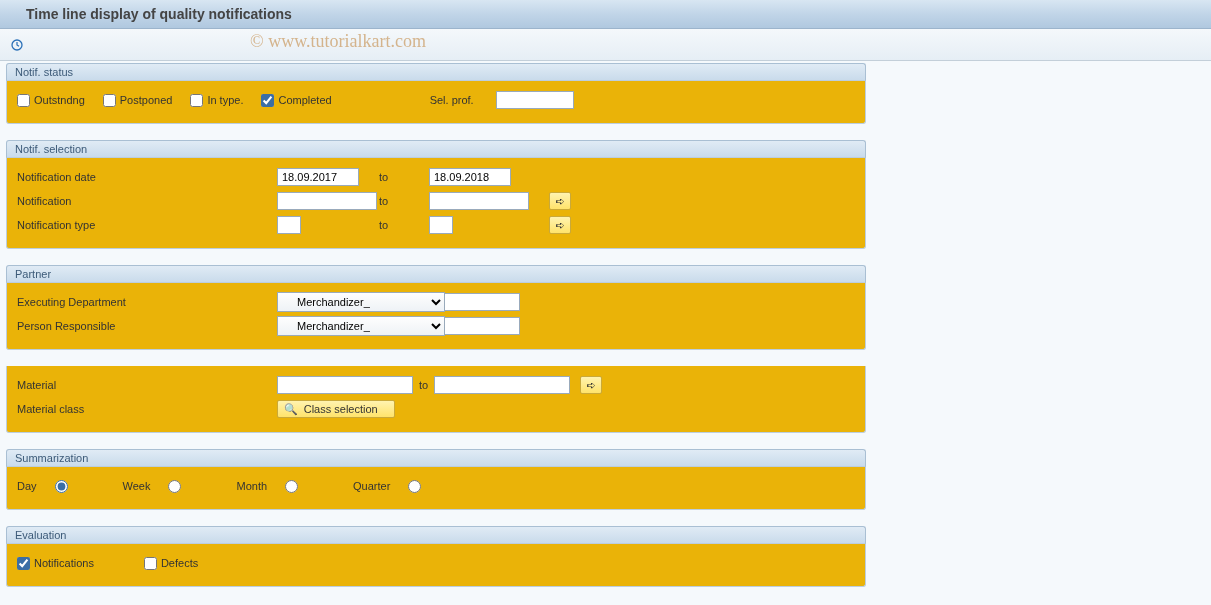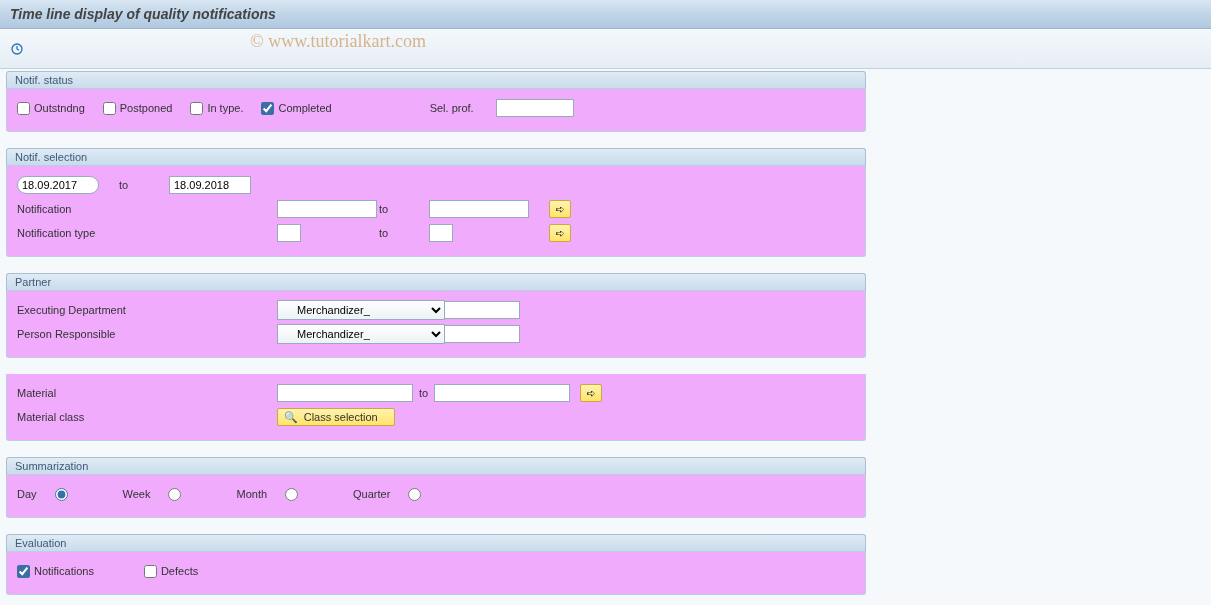--- a/index.html
+++ b/index.html
@@ -8,31 +8,30 @@
       font-size: 11px;
       background: #fff;
       color: #333;
       width: 1211px;
       height: 605px;
       overflow: hidden;
     }
     .title-bar {
       background: linear-gradient(to bottom, #d8e6f2 0%, #c1d5e8 50%, #b0c8df 100%);
       border-bottom: 1px solid #9cb4cc;
-      padding: 6px 10px;
+      padding: 6px 26px;
       font-weight: bold;
-      font-style: italic;
       font-size: 14px;
       color: #444;
     }
     .toolbar {
       background: linear-gradient(to bottom, #f4f8fb 0%, #e6eef5 100%);
       border-bottom: 1px solid #c3cfd9;
       padding: 4px 8px;
-      height: 40px;
+      height: 32px;
       display: flex;
       align-items: center;
       position: relative;
     }
     .toolbar-icon {
       width: 18px;
       height: 18px;
       display: inline-flex;
       align-items: center;
       justify-content: center;
@@ -61,21 +60,21 @@
       background: linear-gradient(to bottom, #e0ebf5 0%, #c9dbeb 100%);
       border: 1px solid #a9bfd3;
       border-bottom: 1px solid #bcceDF;
       padding: 2px 8px;
       font-size: 11px;
       color: #3c5a78;
       border-radius: 3px 3px 0 0;
       width: 860px;
     }
     .group-body {
-      background: #f0abfc;
+      background: #eab308;
       border: 1px solid #bcceDF;
       border-top: none;
       padding: 6px 10px 10px 10px;
       border-radius: 0 0 3px 3px;
       width: 860px;
     }
     .row {
       display: flex;
       align-items: center;
       margin: 2px 0;
@@ -189,21 +188,22 @@
         <span style="margin-right:22px">Sel. prof.</span>
         <span class="field"><input type="text" style="width: 78px;" value=""></span>
       </div>
     </div>
   </div>
 
   <div class="group">
     <div class="group-header">Notif. selection</div>
     <div class="group-body">
       <div class="row">
-        <span class="field"><input type="text" style="width: 82px; border-radius: 9px;" value="18.09.2017"></span>
+        <span class="label-col">Notification date</span>
+        <span class="field"><input type="text" style="width: 82px;" value="18.09.2017"></span>
         <span class="to-label">to</span>
         <span class="field"><input type="text" style="width: 82px;" value="18.09.2018"></span>
       </div>
       <div class="row">
         <span class="label-col">Notification</span>
         <span class="field"><input type="text" style="width: 100px;" value=""></span>
         <span class="to-label" style="margin-left:2px">to</span>
         <span class="field"><input type="text" style="width: 100px;" value=""></span>
         <span class="yellow-btn arrow">
             <span class="arrow-icon">➪</span>

